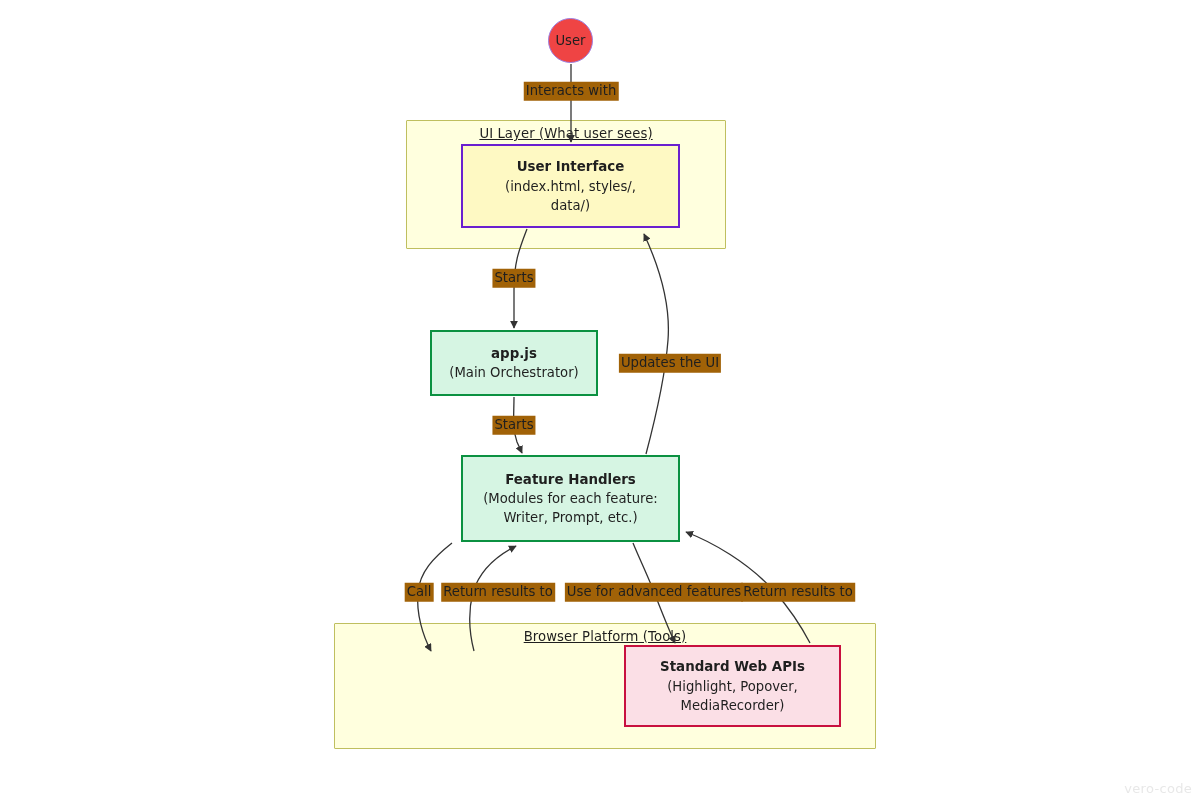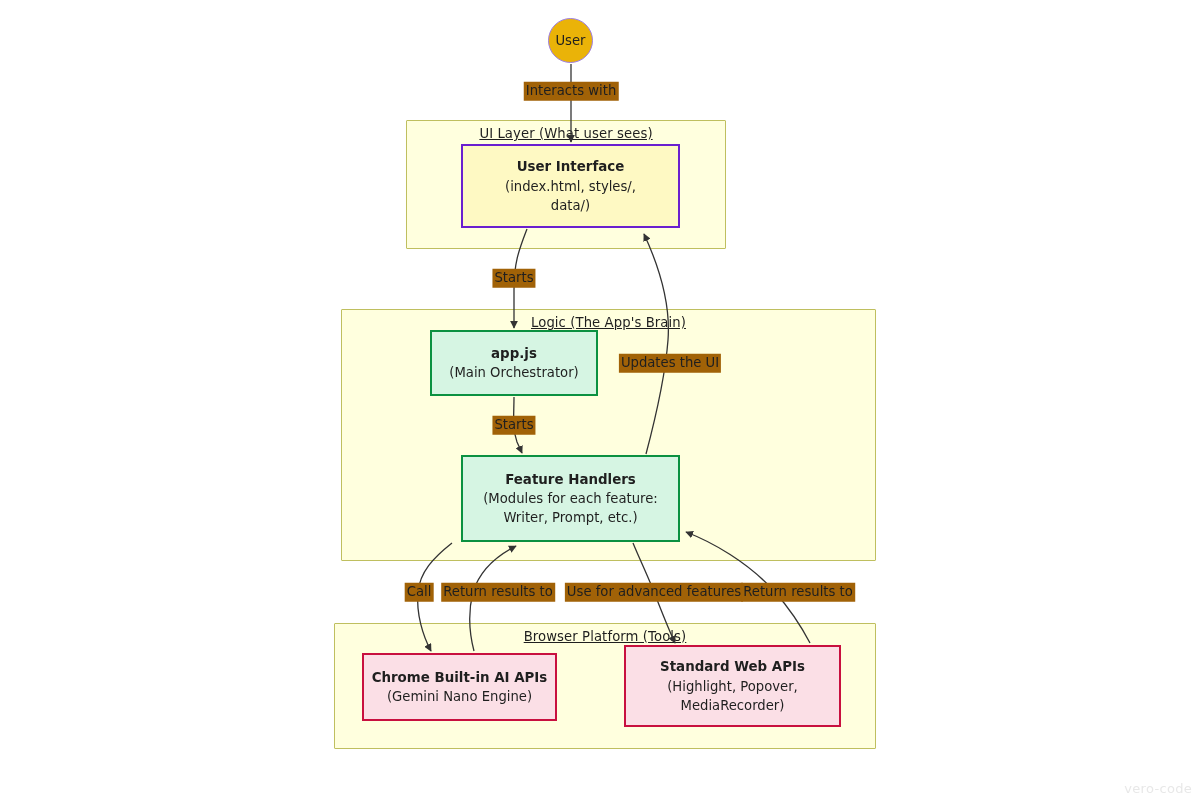--- a/index.html
+++ b/index.html
@@ -70,21 +70,21 @@
   }
   .node-green {
     background: #d6f5e3;
     border: 2px solid #0b9141;
   }
   .node-red {
     background: #fbdfe6;
     border: 2px solid #c8103f;
   }
   .node-circle {
-    background: #eab308;
+    background: #ef4444;
     border: 1.6px solid #9f7fe0;
     border-radius: 50%;
   }
   .node-circle .title {
     font-weight: normal;
     font-size: 13.2px;
   }
   
   .edge-label {
     position: absolute;
@@ -108,23 +108,20 @@
     user-select: none;
   }
 </style>
 </head>
 <body>
 
 <div id="canvas">
 
   <div class="cluster" id="cluster-ui-layer" style="left: 406px; top: 120px; width: 320px; height: 129px;">
     <div class="cluster-title">UI Layer (What user sees)</div>
-  </div>
-  <div class="cluster" id="cluster-logic" style="left: 341px; top: 309px; width: 535px; height: 252px;">
-    <div class="cluster-title">Logic (The App's Brain)</div>
   </div>
   <div class="cluster" id="cluster-browser" style="left: 334px; top: 623px; width: 542px; height: 126px;">
     <div class="cluster-title">Browser Platform (Tools)</div>
   </div>
 
   <svg class="layer" id="edge-layer" viewBox="0 0 1200 800">
     <defs>
       <marker id="arrow" viewBox="0 0 10 10" refX="9" refY="5" markerWidth="6" markerHeight="6" orient="auto-start-reverse">
         <path d="M 0 0 L 10 5 L 0 10 z" fill="#333333"></path>
       </marker>
@@ -161,24 +158,20 @@
   <div class="node node-green" id="node-app-js" style="left: 430px; top: 330px; width: 168px; height: 66px;">
     <div class="title">app.js</div>
     <div class="sub">(Main Orchestrator)</div>
   </div>
 
   <div class="node node-green" id="node-feature-handlers" style="left: 461px; top: 455px; width: 219px; height: 87px;">
     <div class="title">Feature Handlers</div>
     <div class="sub">(Modules for each feature:<br>Writer, Prompt, etc.)</div>
   </div>
 
-  <div class="node node-red" id="node-chrome-ai-apis" style="left: 362px; top: 653px; width: 195px; height: 68px;">
-    <div class="title">Chrome Built-in AI APIs</div>
-    <div class="sub">(Gemini Nano Engine)</div>
-  </div>
 
   <div class="node node-red" id="node-standard-web-apis" style="left: 624px; top: 645px; width: 217px; height: 82px;">
     <div class="title">Standard Web APIs</div>
     <div class="sub">(Highlight, Popover,<br>MediaRecorder)</div>
   </div>
 
   <div class="edge-label" id="label-user-to-ui" style="left: 571px; top: 91px;">Interacts with</div>
   <div class="edge-label" id="label-ui-to-app" style="left: 514px; top: 278px;">Starts</div>
   <div class="edge-label" id="label-app-to-handlers" style="left: 514px; top: 425px;">Starts</div>
   <div class="edge-label" id="label-handlers-to-ui" style="left: 670px; top: 363px;">Updates the UI</div>

